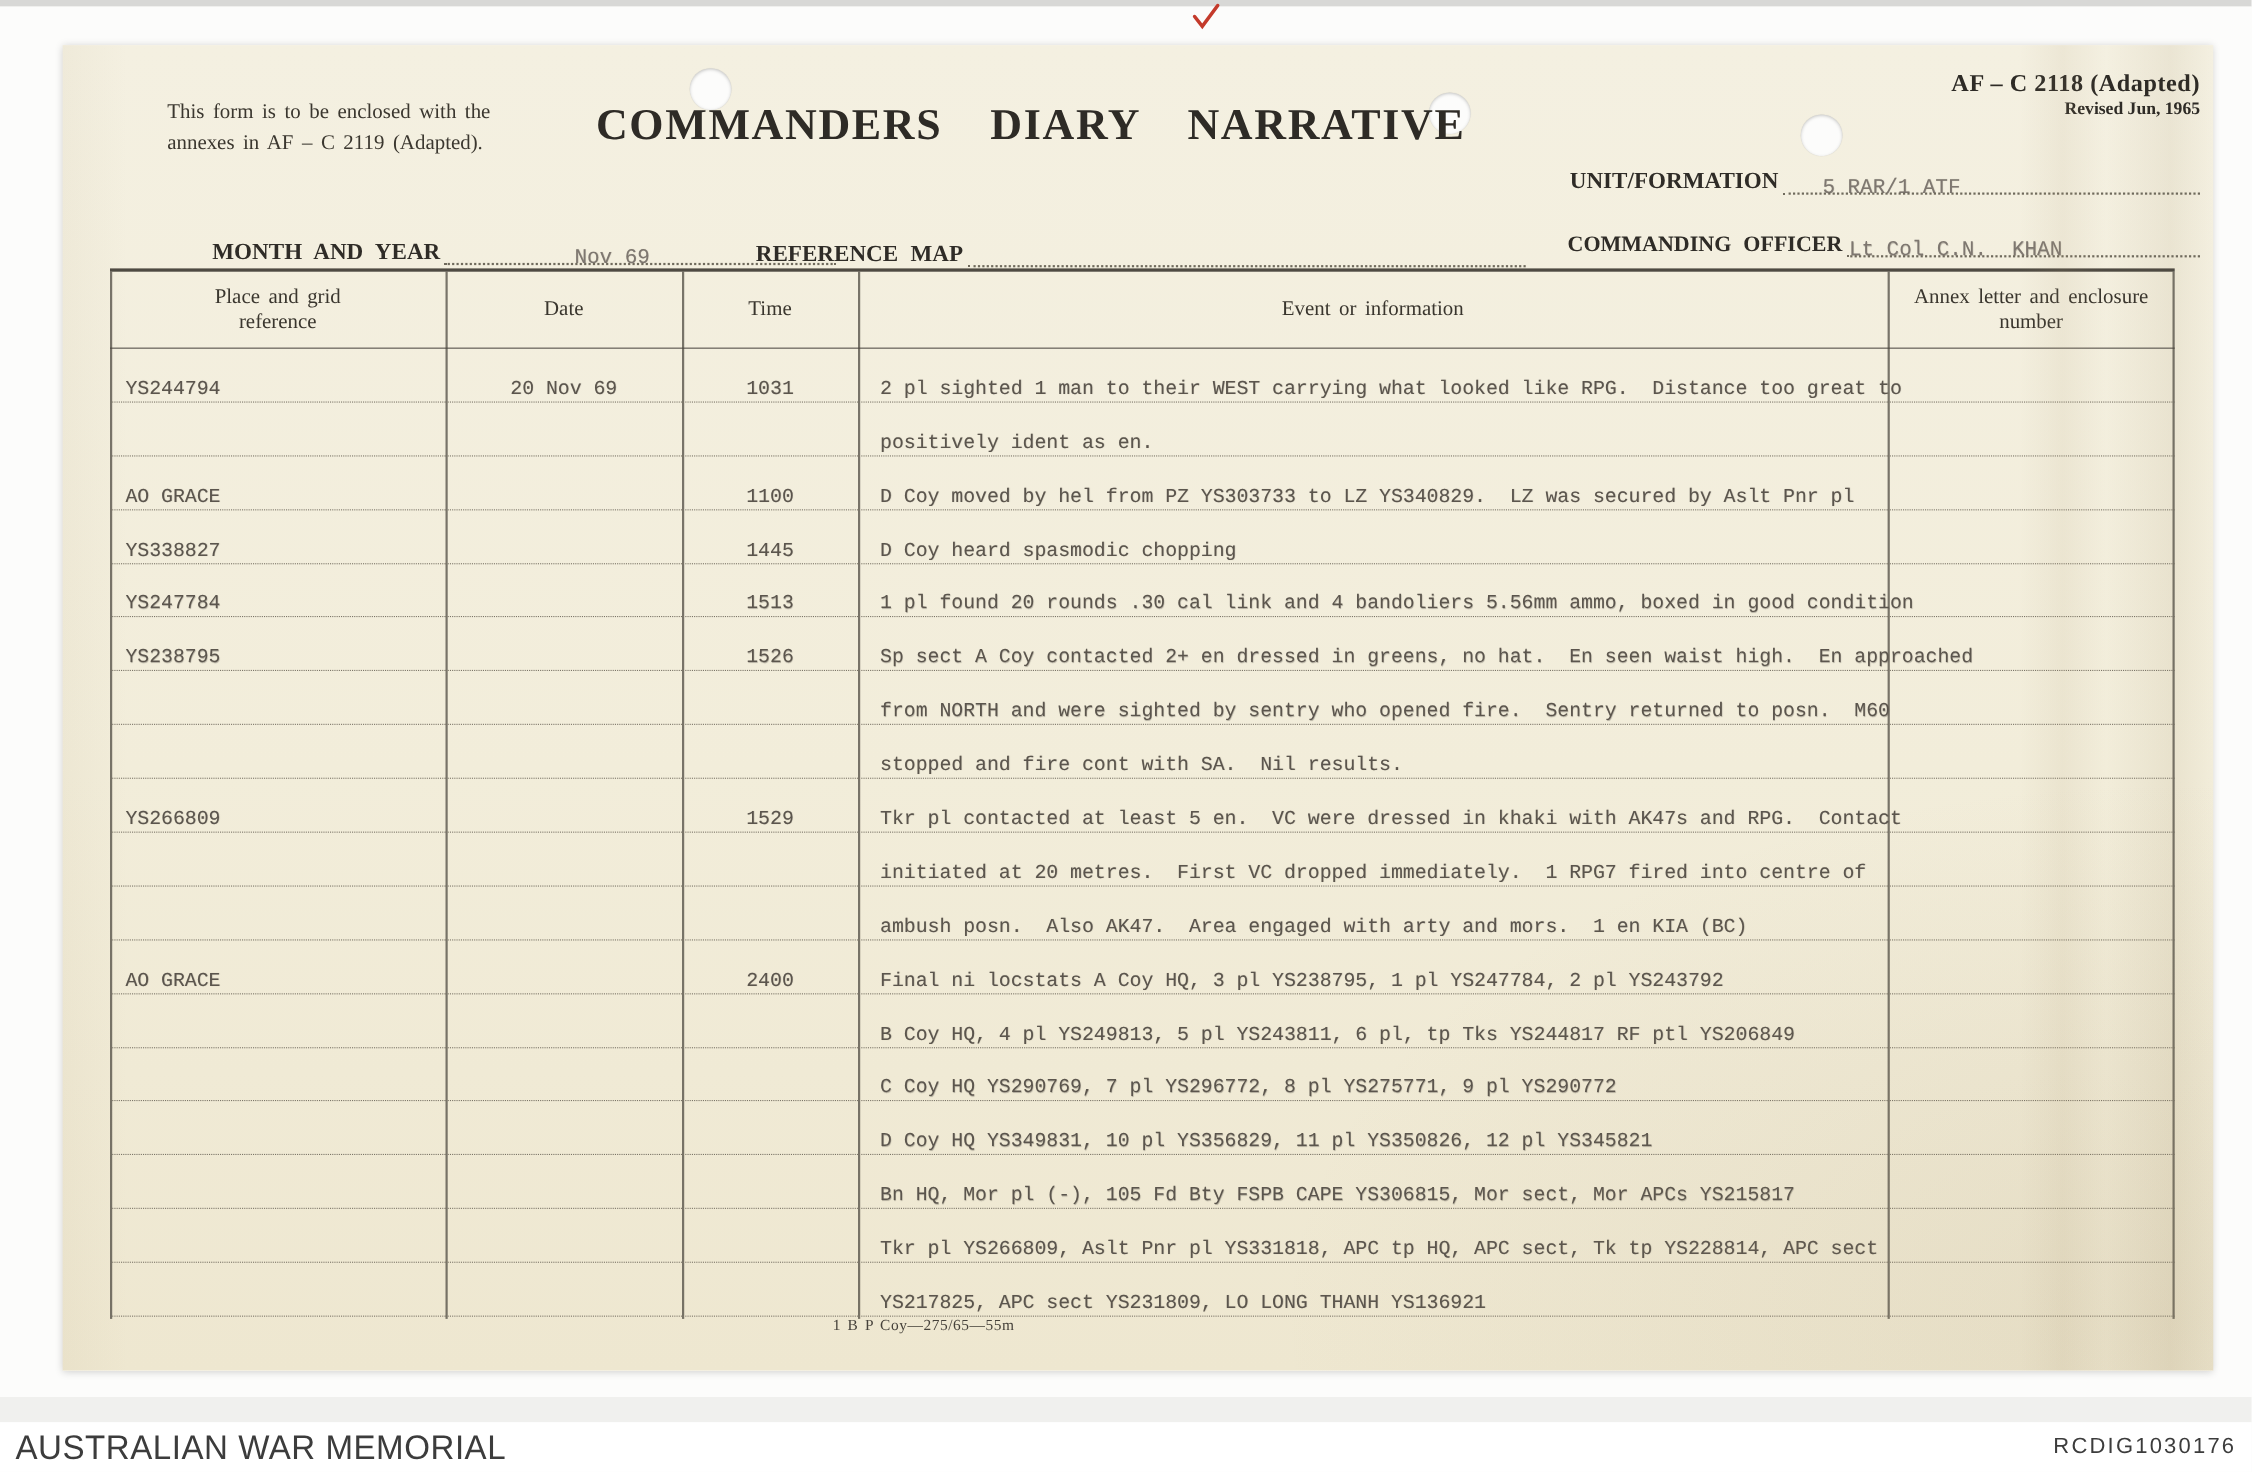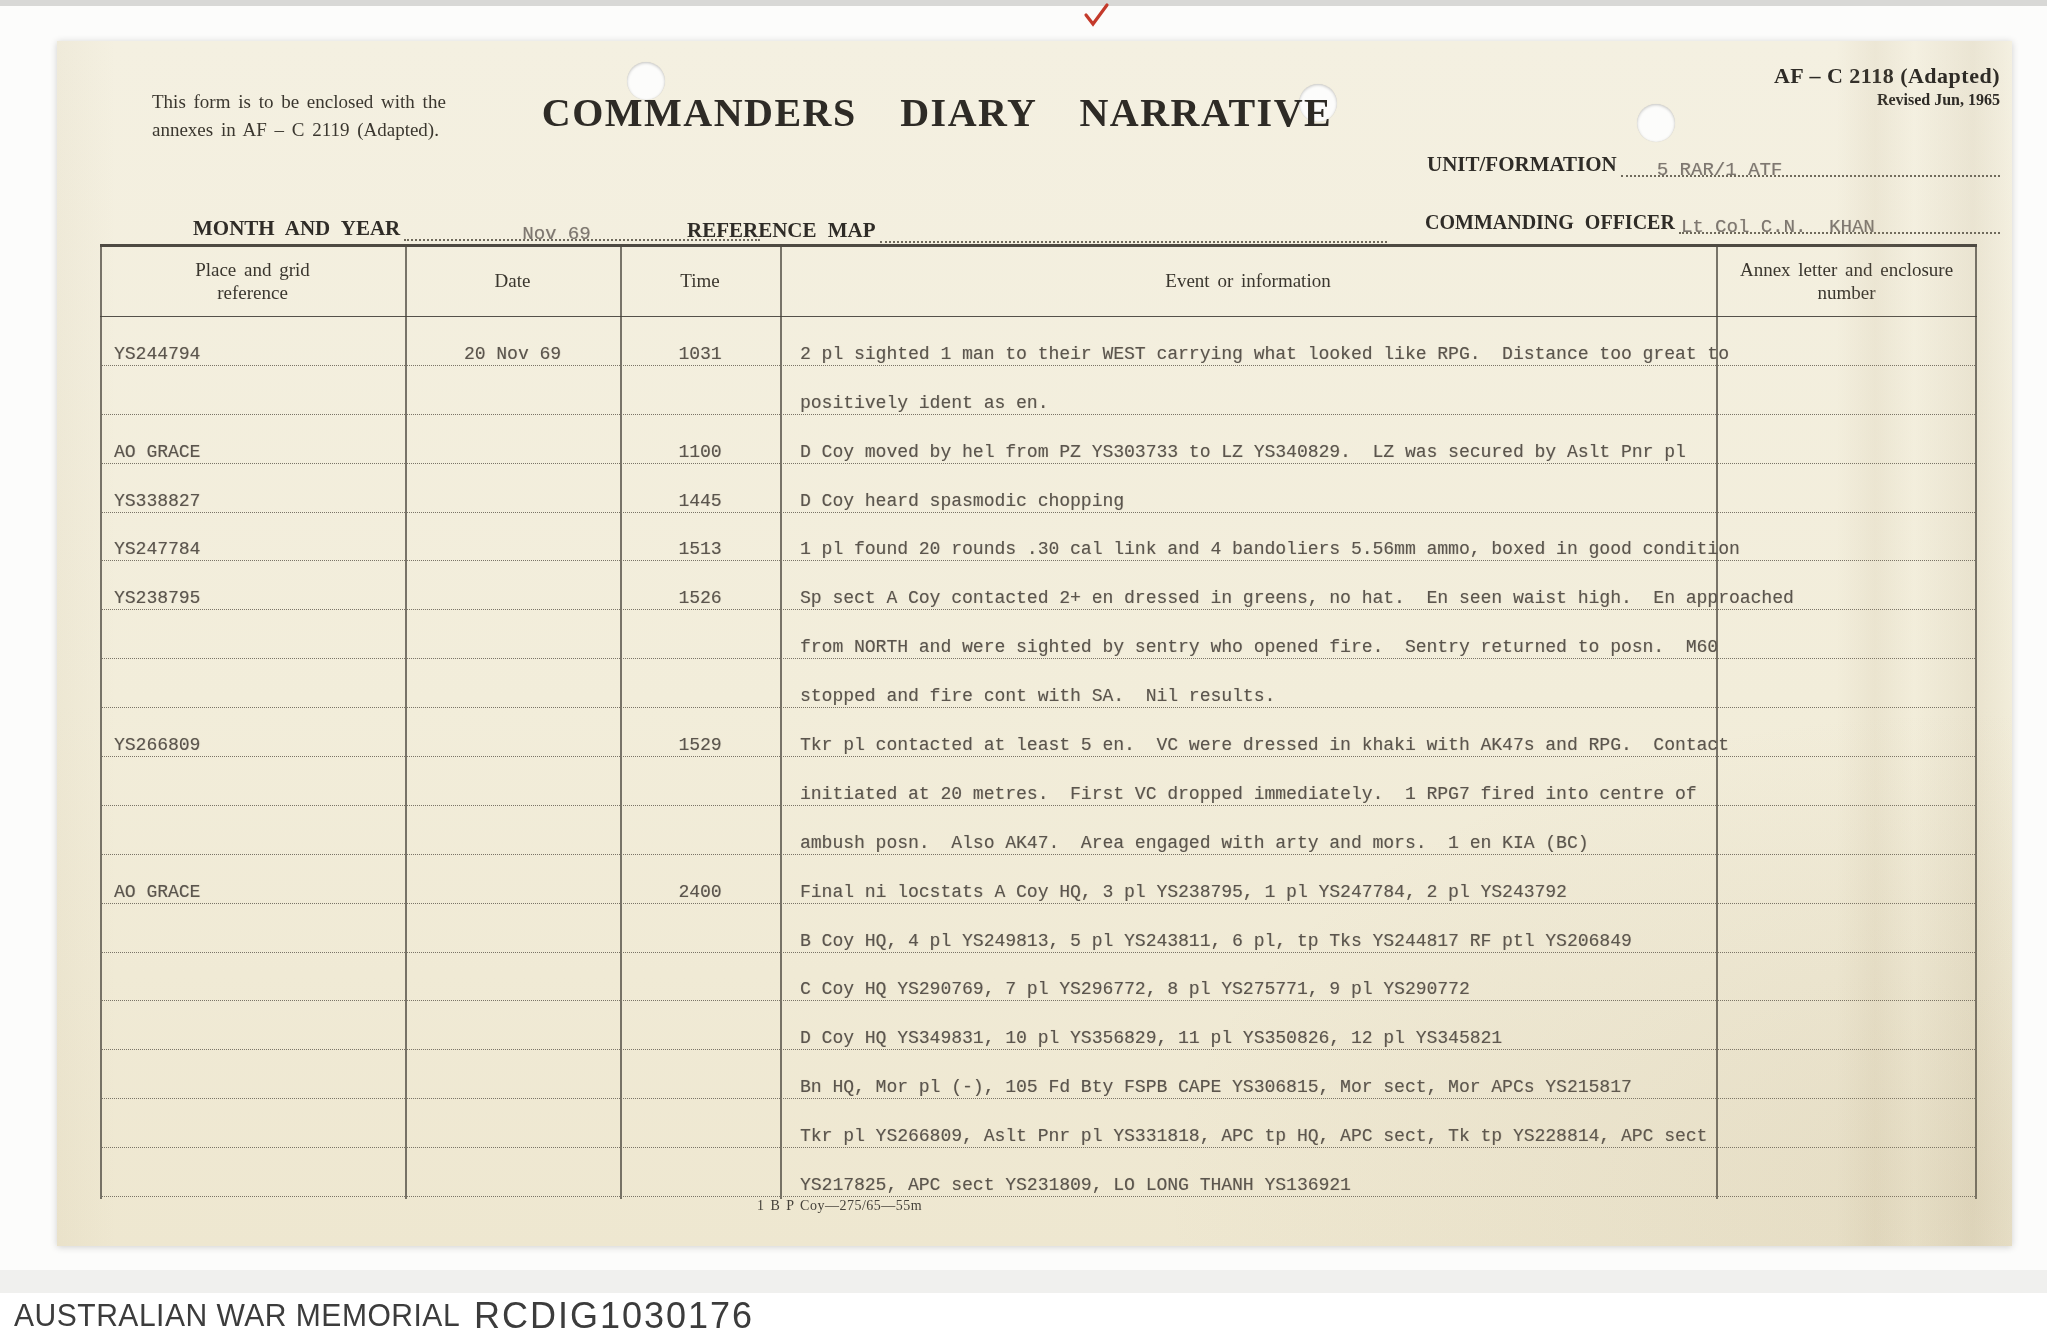--- a/index.html
+++ b/index.html
@@ -5,24 +5,24 @@
   html,body{margin:0;padding:0;}
   body{
     width:2047px;height:1338px;position:relative;overflow:hidden;
     background:#fcfcfb;font-family:"Liberation Serif", serif;
   }
   
   .top-strip{position:absolute;left:0;top:0;width:100%;height:6px;background:#d8d8d6;}
   .backdrop{position:absolute;left:0;top:6px;width:100%;height:1264px;background:#fcfcfb;}
   .gray-band{position:absolute;left:0;top:1270px;width:100%;height:23px;background:#f0f0ee;}
   .footer-bar{position:absolute;left:0;top:1293px;width:100%;height:45px;background:#ffffff;
-    display:flex;align-items:center;
+    display:flex;align-items:center;justify-content:space-between;
     font-family:"Liberation Sans", sans-serif;color:#3c3c3c;}
   .awm-text{font-size:31px;letter-spacing:.5px;margin-left:14px;transform:scaleX(.97);transform-origin:left;}
-  .ref-text{font-size:36px;letter-spacing:2px;margin-right:14px;}
+  .ref-text{font-size:20px;letter-spacing:2px;margin-right:14px;}
   .red-tick{position:absolute;left:1082px;top:-4px;width:28px;height:28px;}
   
   .paper{
     position:absolute;left:57px;top:35px;width:1955px;height:1205px;
     background:
       linear-gradient(90deg, rgba(160,140,100,.06) 0%, rgba(0,0,0,0) 3%, rgba(0,0,0,0) 95%, rgba(150,130,90,.10) 98%, rgba(0,0,0,0) 100%),
       linear-gradient(180deg,#f4f0e1 0%,#f2edda 55%,#eee7d0 100%);
     box-shadow:0 1px 7px rgba(0,0,0,.18);
   }
   .paper::after{ 

